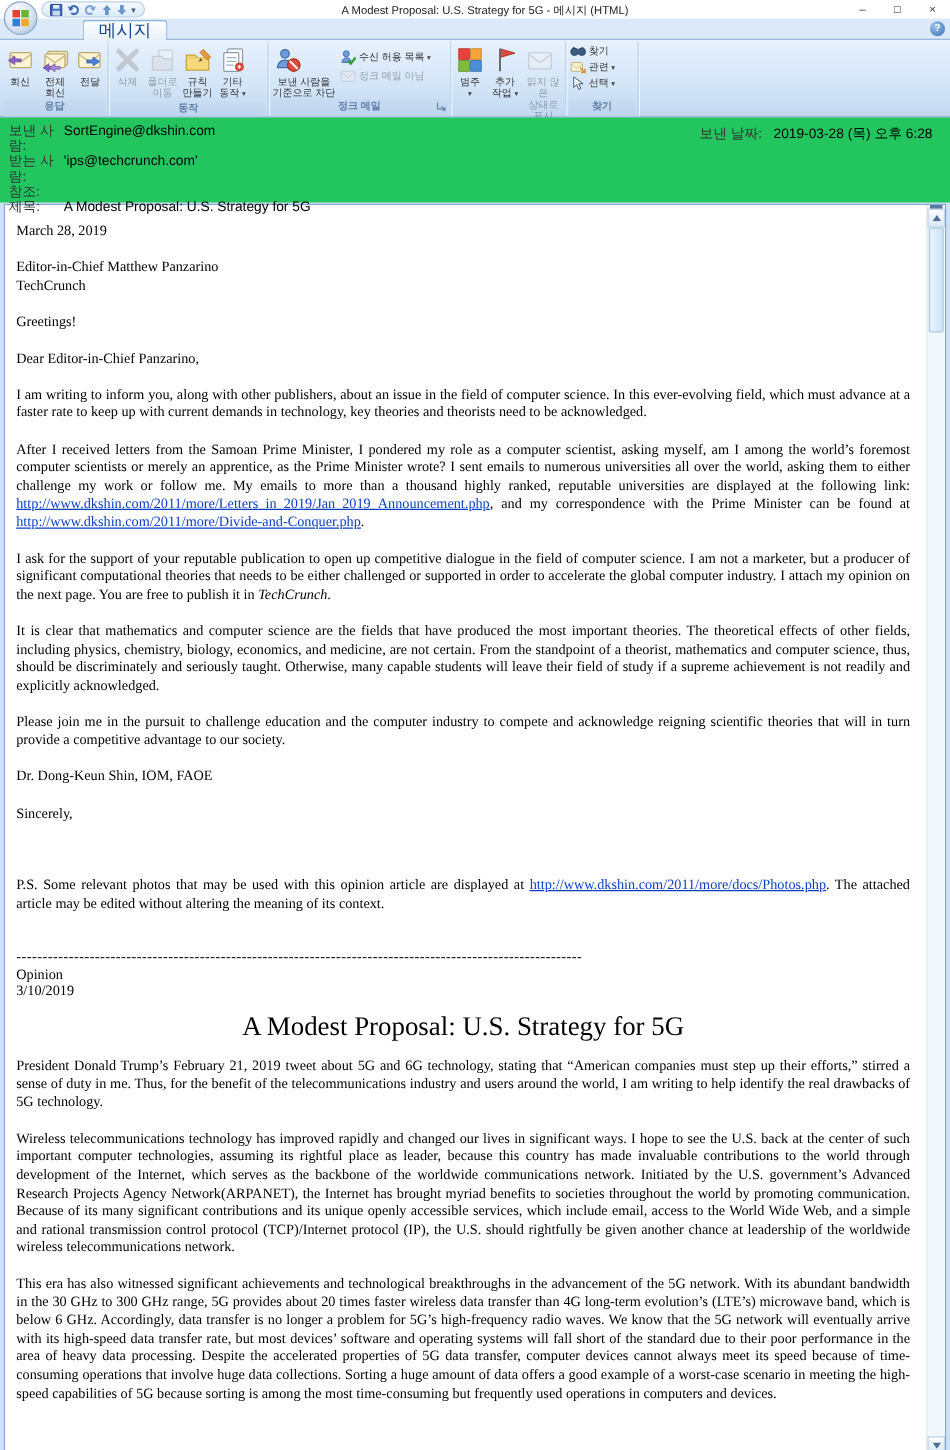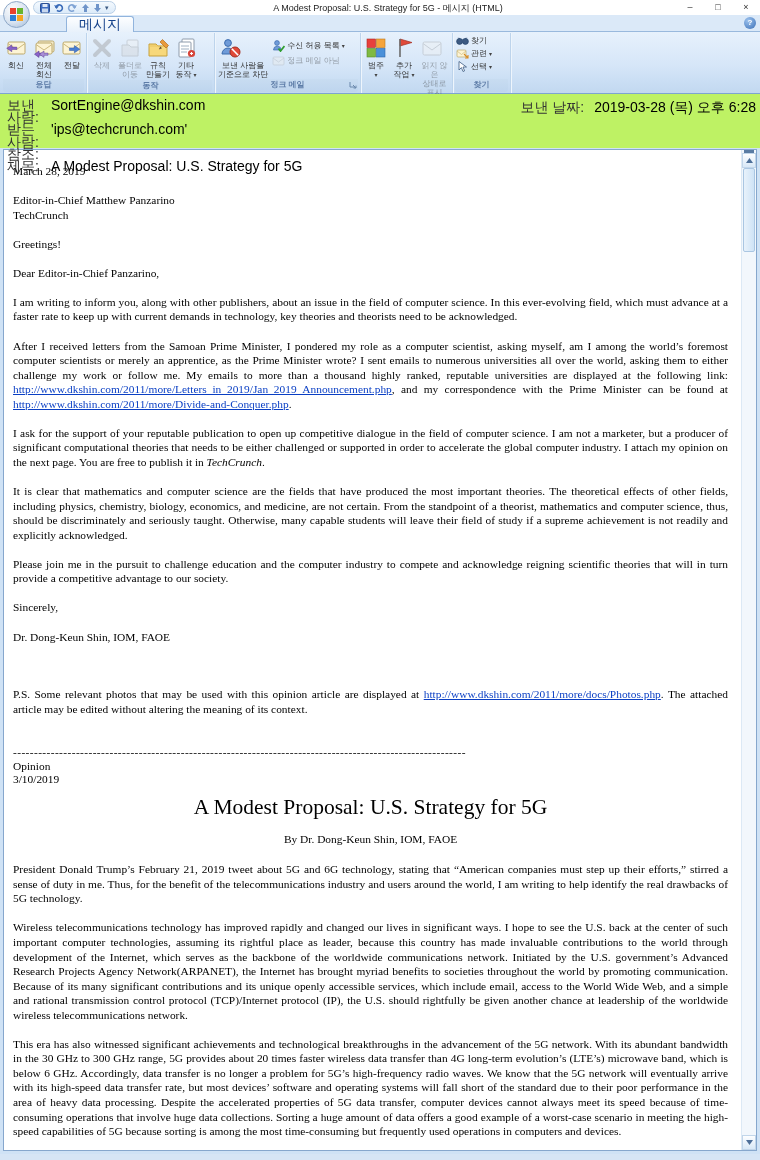--- a/index.html
+++ b/index.html
@@ -42,25 +42,25 @@
     background:linear-gradient(#c8dcf1,#bed5ee); border-radius:0 0 3px 3px; margin:0 1px 1px;font-weight:bold; }
   .launcher { position:absolute; right:1px; top:2px; }
   .rbtn-lg { display:flex; flex-direction:column; padding:2px 2px 0; cursor:default; }
   .rbtn-lg .rlabel { font-size:8px; color:#333; text-align:center; line-height:9px; margin-top:1px; white-space:pre-line; }
   .rbtn-sm { display:flex; align-items:center; gap:2px; font-size:8px; color:#333; padding:1px 2px; cursor:default; }
   .disabled { opacity:.42; filter:grayscale(85%); }
   .ddm { font-size:6px; color:#444; }
   svg { display:block; }
 
   
-  .mailheader { height:54px; background:#bef264; position:relative; padding:5px 8px 0 7px; font-size:14px; color:#000; }
+  .mailheader { height:68px; background:#22c55e; position:relative; padding:5px 8px 0 7px; font-size:11px; color:#000; }
   .mh-row { display:flex; line-height:12.2px; }
   .mh-label { width:44px; color:#333; flex:none; }
   .mh-value { color:#000; }
-  .mh-sent { position:absolute; right:4px; top:5px;text-align:right; }
+  .mh-sent { position:absolute; right:14px; top:5px;text-align:right; }
   .mh-sent .mh-label { display:inline; margin-right:6px; }
 
   
   .bodyframe { height:1006px; padding:1px 3px 3px; background:#cfe2f5; }
   .mailbody { background:#fff; border:1px solid #86a7cd; height:100%; display:flex; overflow:hidden; }
   .content { flex:1; padding:14px 13px 0 9px; font-family:"Liberation Serif", serif; font-size:11.4px; line-height:14.55px; color:#000; overflow:hidden; }
   .content p { margin:0 0 14.55px; }
   .just { text-align:justify; }
   .content a { color:#0a3fc4; text-decoration:underline; cursor:pointer; }
   .ps-block { margin-top:43px !important; }
@@ -387,28 +387,27 @@
       <div class="content">
         <p>March 28, 2019</p>
         <p style="margin-bottom:14.55px;"><span>Editor-in-Chief Matthew Panzarino</span><br><span>TechCrunch</span></p>
         <p>Greetings!</p>
         <p>Dear Editor-in-Chief Panzarino,</p>
         <p class="just">I am writing to inform you, along with other publishers, about an issue in the field of computer science. In this ever-evolving field, which must advance at a faster rate to keep up with current demands in technology, key theories and theorists need to be acknowledged.</p>
         <p class="just"><span>After I received letters from the Samoan Prime Minister, I pondered my role as a computer scientist, asking myself, am I among the world’s foremost computer scientists or merely an apprentice, as the Prime Minister wrote? I sent emails to numerous universities all over the world, asking them to either challenge my work or follow me. My emails to more than a thousand highly ranked, reputable universities are displayed at the following link: </span><a>http://www.dkshin.com/2011/more/Letters_in_2019/Jan_2019_Announcement.php</a><span>, and my correspondence with the Prime Minister can be found at </span><a>http://www.dkshin.com/2011/more/Divide-and-Conquer.php</a><span>.</span></p>
         <p class="just"><span>I ask for the support of your reputable publication to open up competitive dialogue in the field of computer science. I am not a marketer, but a producer of significant computational theories that needs to be either challenged or supported in order to accelerate the global computer industry. I attach my opinion on the next page. You are free to publish it in </span><i>TechCrunch</i><span>.</span></p>
         <p class="just">It is clear that mathematics and computer science are the fields that have produced the most important theories. The theoretical effects of other fields, including physics, chemistry, biology, economics, and medicine, are not certain. From the standpoint of a theorist, mathematics and computer science, thus, should be discriminately and seriously taught. Otherwise, many capable students will leave their field of study if a supreme achievement is not readily and explicitly acknowledged.</p>
         <p class="just">Please join me in the pursuit to challenge education and the computer industry to compete and acknowledge reigning scientific theories that will in turn provide a competitive advantage to our society.</p>
+        <p>Dr. Dong-Keun Shin, IOM, FAOE</p>
         <p>Sincerely,</p>
-        <p>Dr. Dong-Keun Shin, IOM, FAOE</p>
         <p class="just ps-block"><span>P.S. Some relevant photos that may be used with this opinion article are displayed at </span><a>http://www.dkshin.com/2011/more/docs/Photos.php</a><span>. The attached article may be edited without altering the meaning of its context.</span></p>
         <p class="sep ps-block" style="margin-top:29px !important;">------------------------------------------------------------------------------------------------------------</p>
         <p class="kicker">Opinion</p>
         <p class="kdate">3/10/2019</p>
         <p class="art-title">A Modest Proposal: U.S. Strategy for 5G</p>
-        <p class="art-byline">By Dr. Dong-Keun Shin, IOM, FAOE</p>
         <p class="just">President Donald Trump’s February 21, 2019 tweet about 5G and 6G technology, stating that “American companies must step up their efforts,” stirred a sense of duty in me. Thus, for the benefit of the telecommunications industry and users around the world, I am writing to help identify the real drawbacks of 5G technology.</p>
         <p class="just">Wireless telecommunications technology has improved rapidly and changed our lives in significant ways. I hope to see the U.S. back at the center of such important computer technologies, assuming its rightful place as leader, because this country has made invaluable contributions to the world through development of the Internet, which serves as the backbone of the worldwide communications network. Initiated by the U.S. government’s Advanced Research Projects Agency Network(ARPANET), the Internet has brought myriad benefits to societies throughout the world by promoting communication. Because of its many significant contributions and its unique openly accessible services, which include email, access to the World Wide Web, and a simple and rational transmission control protocol (TCP)/Internet protocol (IP), the U.S. should rightfully be given another chance at leadership of the worldwide wireless telecommunications network.</p>
         <p class="just">This era has also witnessed significant achievements and technological breakthroughs in the advancement of the 5G network. With its abundant bandwidth in the 30 GHz to 300 GHz range, 5G provides about 20 times faster wireless data transfer than 4G long-term evolution’s (LTE’s) microwave band, which is below 6 GHz. Accordingly, data transfer is no longer a problem for 5G’s high-frequency radio waves. We know that the 5G network will eventually arrive with its high-speed data transfer rate, but most devices’ software and operating systems will fall short of the standard due to their poor performance in the area of heavy data processing. Despite the accelerated properties of 5G data transfer, computer devices cannot always meet its speed because of time-consuming operations that involve huge data collections. Sorting a huge amount of data offers a good example of a worst-case scenario in meeting the high-speed capabilities of 5G because sorting is among the most time-consuming but frequently used operations in computers and devices.</p>
 
       </div>
       <div class="scrollbar">
         <div class="sb-top-mark"></div>
         <div class="sb-btn">
             <svg width="7" height="5" viewBox="0 0 7 5">
               <path d="M3.5 0 L7 5 H0 Z" fill="#4d6f99"></path>

